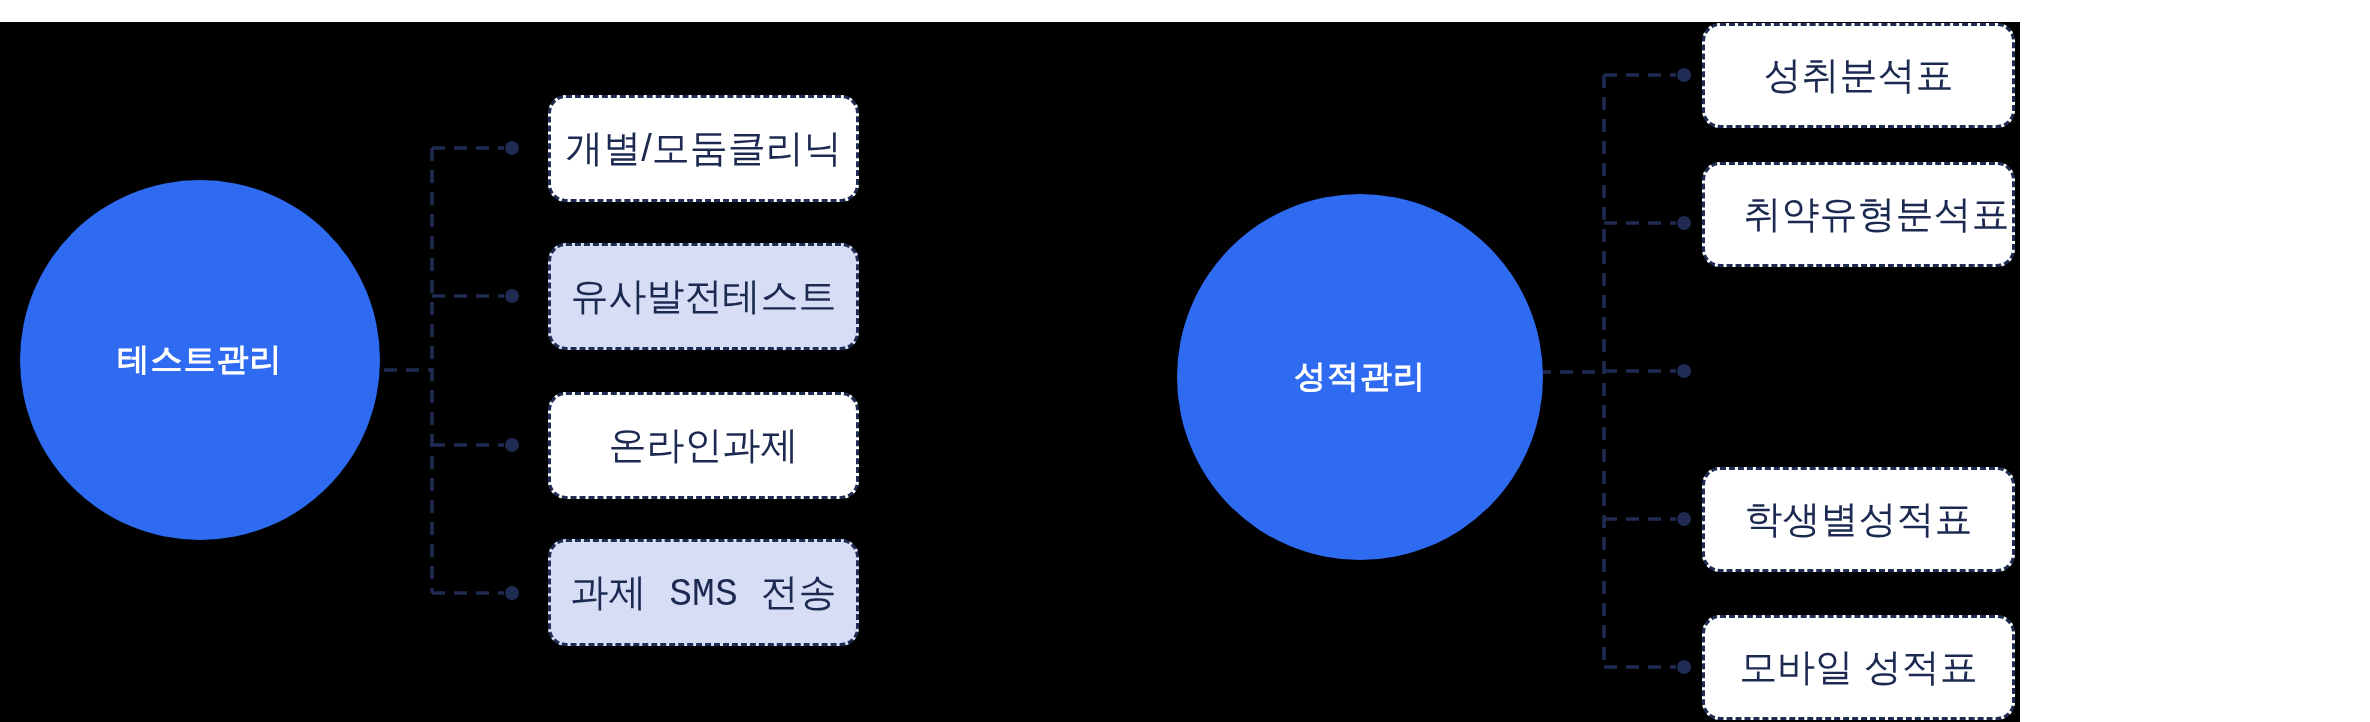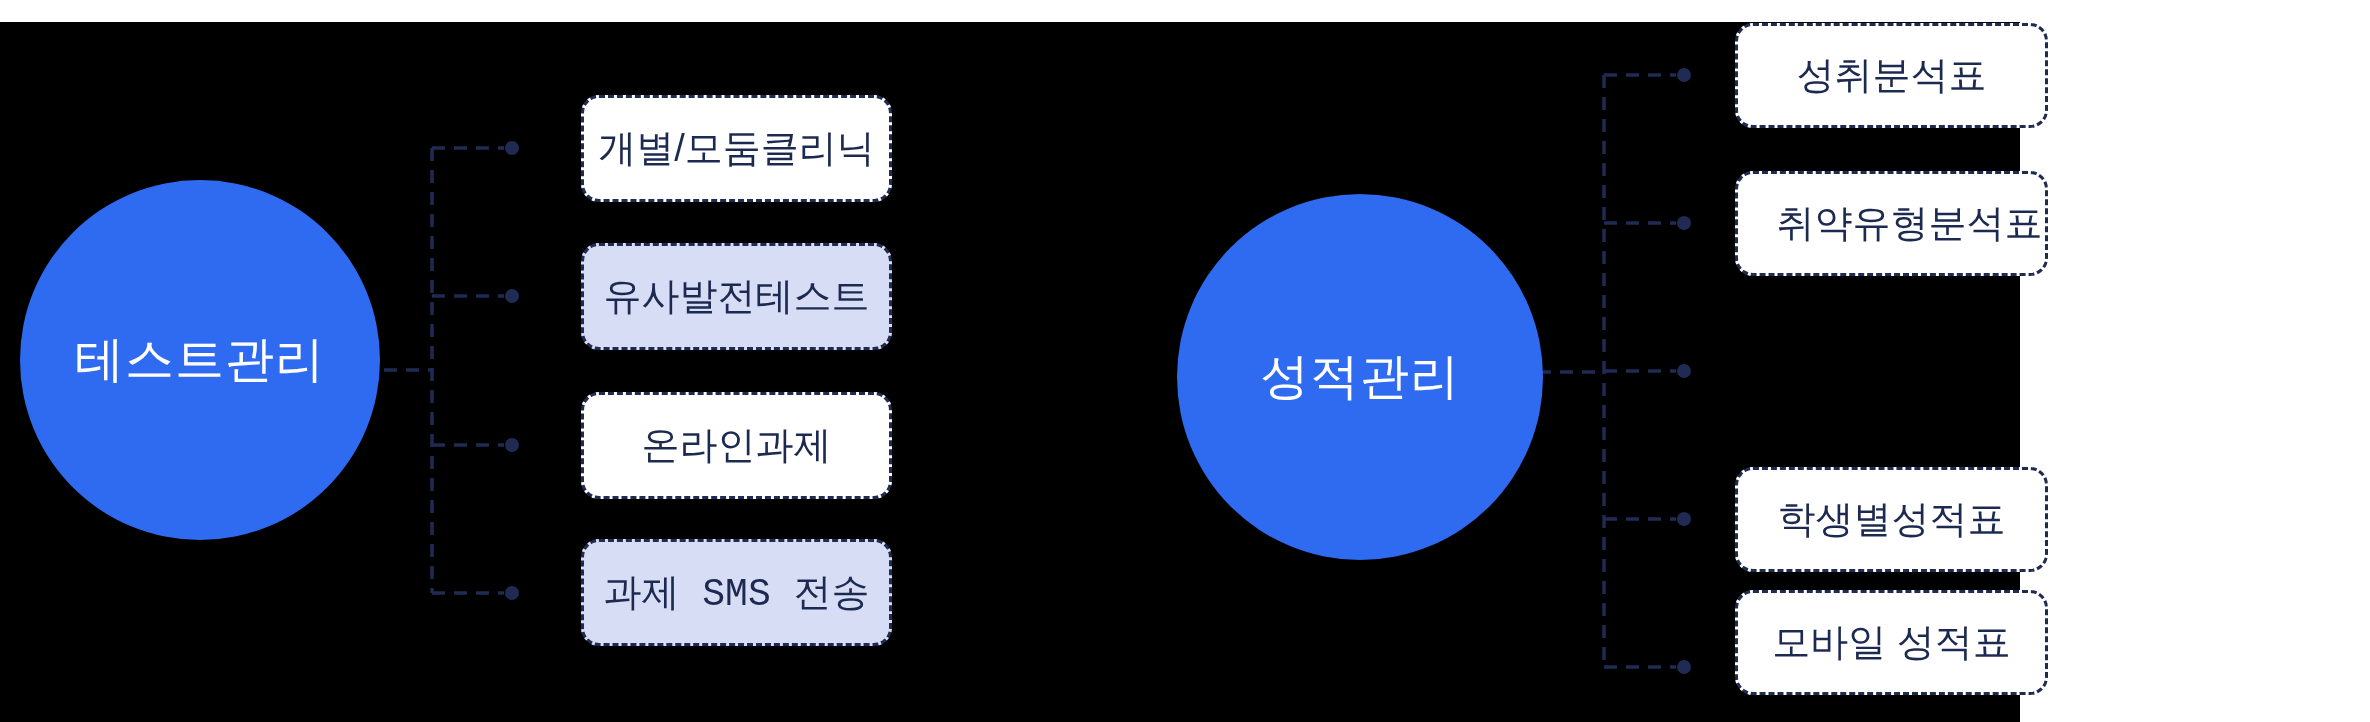--- a/index.html
+++ b/index.html
@@ -41,43 +41,42 @@
   svg.connectors circle{
     fill:var(--node-border);
     stroke:none;
   }
   .hub{
     position:absolute;
     border-radius:50%;
     background:var(--circle-fill);
     color:var(--circle-text);
     display:flex;align-items:center;justify-content:center;
-    font-size:49px;font-weight:400;letter-spacing:1px;
+    font-size:32px;font-weight:700;letter-spacing:1px;
     text-align:center;
   }
   .hub.left{left:20px;top:158px;width:360px;height:360px;}
   .hub.right{left:1177px;top:172px;width:366px;height:366px;}
   .node{
     position:absolute;
     box-sizing:border-box;
     border:3px dashed var(--node-border);
     border-radius:18px;
     background:var(--node-fill-white);
     color:var(--node-text);
     display:flex;align-items:center;justify-content:center;
     font-size:38px;font-weight:500;
     white-space:nowrap;
     text-align:center;
-    margin-left:33px;
   }
   .node.tint{background:var(--node-fill-tint);font-family:Liberation Mono, monospace;}
   .col-left{left:548px;width:311px;height:107px;}
   .col-right{left:1702px;width:313px;height:105px;}
   .l1{top:73px;} .l2{top:221px;} .l3{top:370px;} .l4{top:517px;}
-  .r1{top:1px;}  .r2{top:149px;padding-left:36px;} .r3{top:297px;} .r4{top:445px;font-family:Liberation Mono, monospace;} .r5{top:568px;}
+  .r1{top:1px;}  .r2{top:140px;padding-left:36px;} .r3{top:297px;} .r4{top:445px;font-family:Liberation Mono, monospace;} .r5{top:593px;}
 </style>
 </head>
 <body>
 
 <div class="stage">
   <div class="canvas">
 
     <svg class="connectors" viewBox="0 0 2020 700">
 
       <path d="

